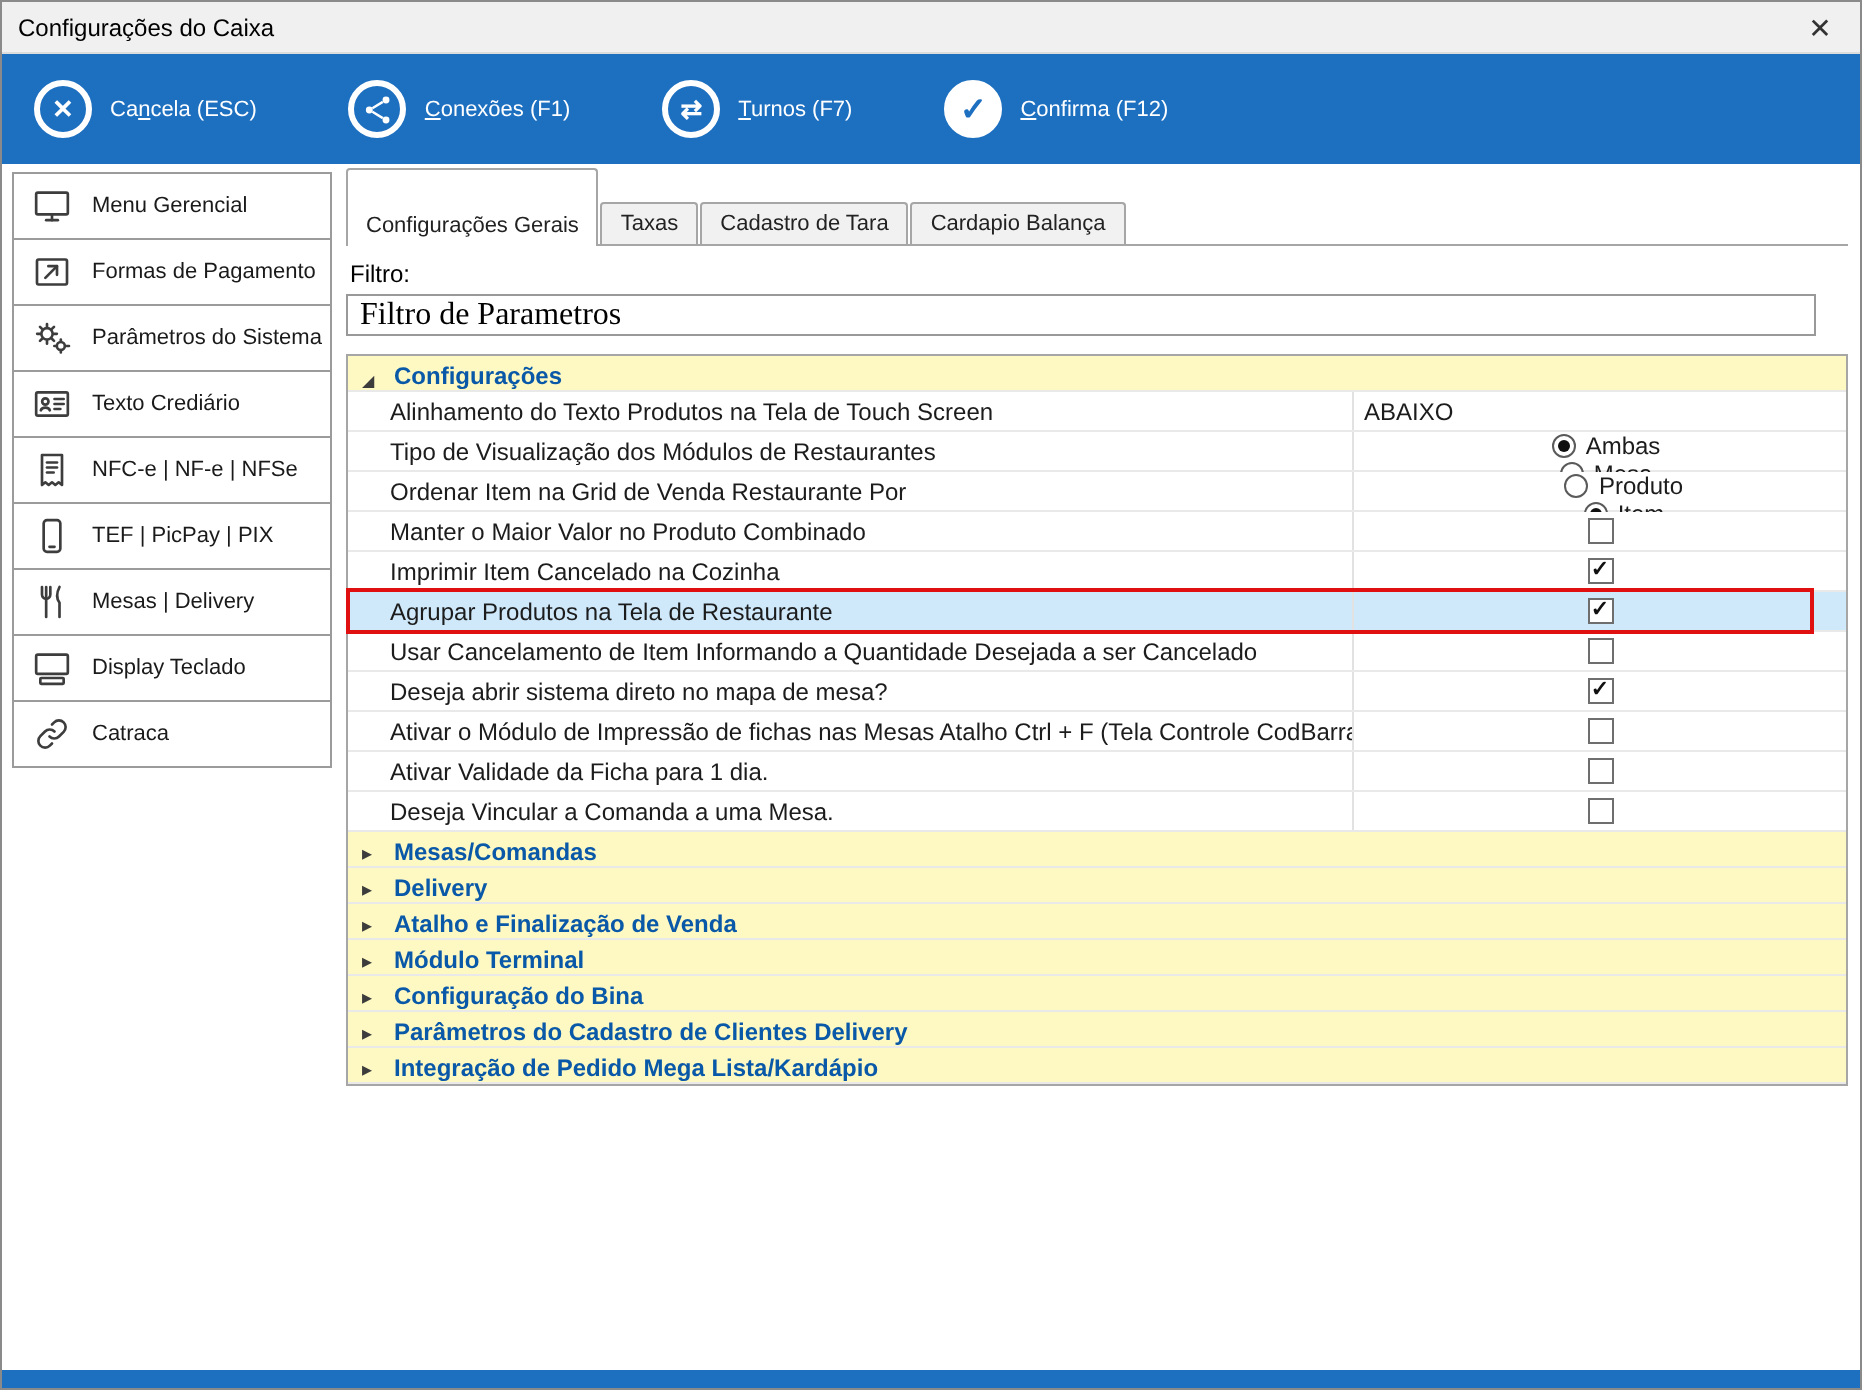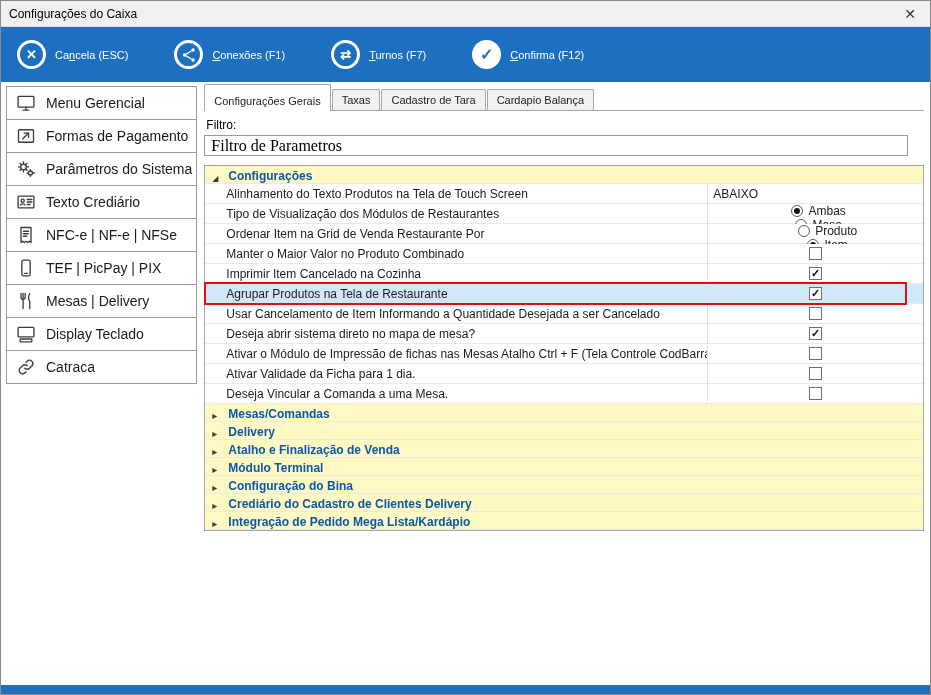--- a/index.html
+++ b/index.html
@@ -31,30 +31,30 @@
   
   .body { flex: 1 1 auto; display: flex; background: #fff; min-height: 0; }
 
   
   .sidebar { flex: 0 0 168px; padding: 4px 3px 0 5px; }
   .sb-item { height: 34px; border: 1px solid #9b9b9b; display: flex; align-items: center;
              gap: 8px; padding: 0 4px 0 7px; margin-top: -1px; background: #fff; cursor: pointer; }
   .sb-item:first-child { margin-top: 0; }
   .sb-icon { width: 24px; display: flex; align-items: center; justify-content: center; flex: 0 0 auto; }
   .sb-icon svg { display: block; stroke: #3d3d3d; fill: none; stroke-width: 1.6; stroke-linecap: round; stroke-linejoin: round; }
-  .sb-label { font-size: 14px; color: #1a1a1a; white-space: nowrap; }
+  .sb-label { font-size: 11px; color: #1a1a1a; white-space: nowrap; }
 
   
   .main { flex: 1 1 auto; padding: 2px 6px 0 4px; display: flex; flex-direction: column; min-width: 0; }
 
   .tabs { display: flex; align-items: flex-end; border-bottom: 1px solid #a6a6a6; }
   .tab { font-size: 11px; color: #222; background: #f1f1f1; border: 1px solid #a6a6a6;
          border-bottom: none; border-radius: 2px 2px 0 0; padding: 4px 9px; margin-right: 1px;
          margin-top: 3px; white-space: nowrap; cursor: pointer; }
-  .tab.active { background: #fff; margin-top: 0; padding-top: 10px; margin-bottom: -1px; text-align: right; }
+  .tab.active { background: #fff; margin-top: 0; padding-top: 22px; margin-bottom: -1px; text-align: right; }
 
   .filter-label { font-size: 12px; color: #000; margin: 7px 0 3px 2px; }
   .filter-input { display: block; width: calc(100% - 16px); height: 21px; border: 1px solid #999;
                   font-family: Liberation Serif, serif; font-size: 16px; color: #000; padding: 0 6px; }
 
   
   .grid { margin-top: 9px; border: 1px solid #a6a6a6; background: #fff; }
   .g-section { height: 18px; display: flex; align-items: flex-end; gap: 7px; padding-left: 7px;
                border-bottom: 1px solid #e9e9e9; cursor: pointer; background: #fef9c3; }
   .g-arrow { width: 9px; color: #3c3c3c; display: inline-flex; }
@@ -336,21 +336,21 @@
           <div class="g-section">
             <span class="g-arrow col"></span>
             <span class="g-sec-title">Módulo Terminal</span>
           </div>
           <div class="g-section">
             <span class="g-arrow col"></span>
             <span class="g-sec-title">Configuração do Bina</span>
           </div>
           <div class="g-section">
             <span class="g-arrow col"></span>
-            <span class="g-sec-title">Crediário do Cadastro de Clientes Delivery</span>
+            <span class="g-sec-title">Parâmetros do Cadastro de Clientes Delivery</span>
           </div>
           <div class="g-section">
             <span class="g-arrow col"></span>
             <span class="g-sec-title">Integração de Pedido Mega Lista/Kardápio</span>
           </div>
         </div>
     </div>
   </div>
 
   <div class="bottombar"></div>

